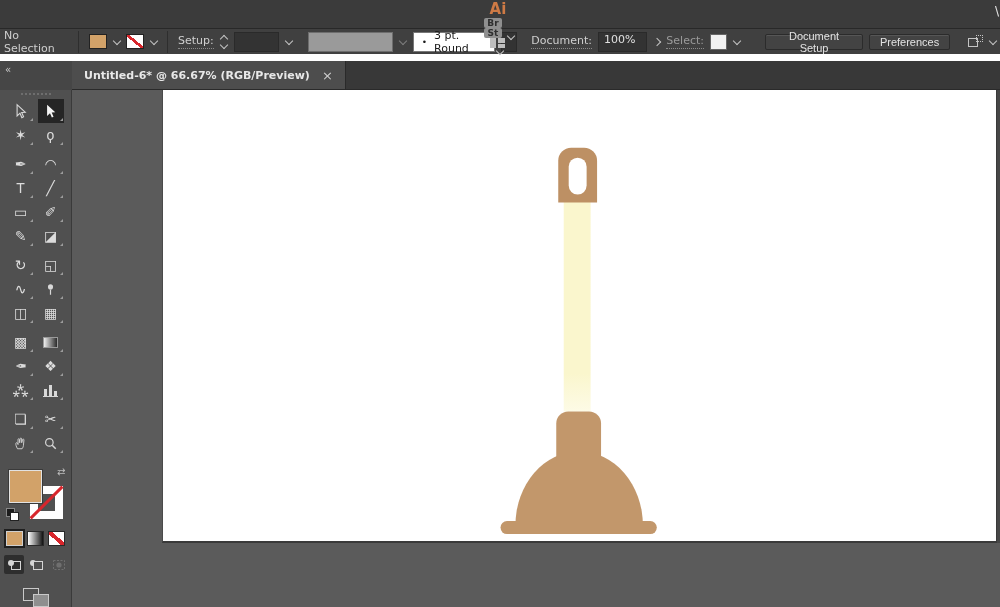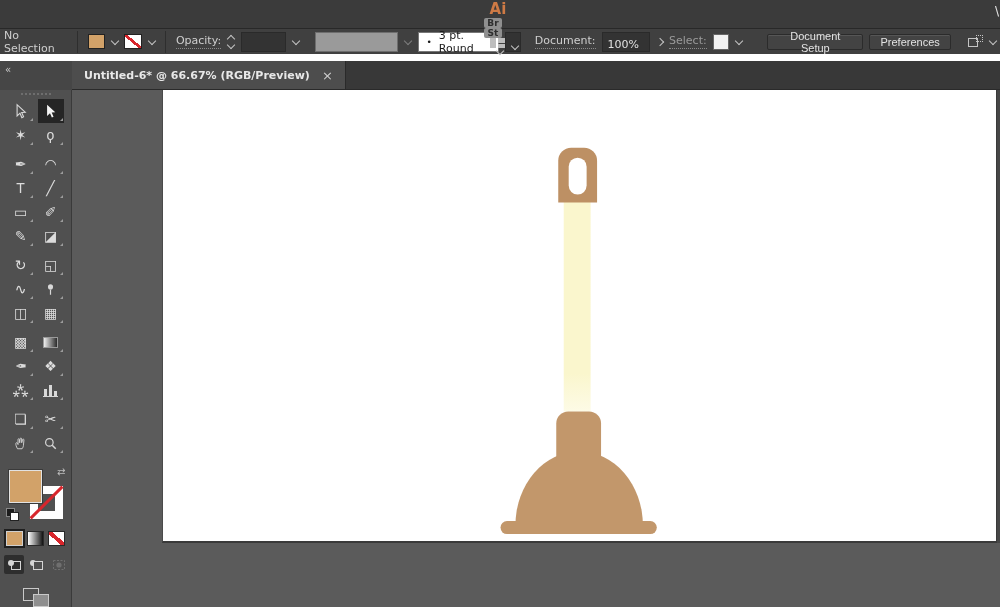--- a/index.html
+++ b/index.html
@@ -25,21 +25,21 @@
   .chev.dim::before { border-color:#7e7e7e; }
 
   
   .controlbar { height:32px; background:#404040; border-bottom:7px solid #ffffff; display:flex; align-items:center; color:#CFCFCF; font-size:11px; gap:6px; padding:0 4px; }
   .cb-sep { width:1px; height:22px; background:#2E2E2E; margin:0 4px; }
   .underl { border-bottom:1px dotted #8a8a8a; padding-bottom:1px; }
   .swatch-sm { width:19px; height:15px; border:1px solid #222; }
   .swatch-none-sm { width:19px; height:15px; border:1px solid #222;
      background:linear-gradient(to top right,#fff 43%,#D8262C 43%,#D8262C 57%,#fff 57%); }
   .stepper { display:flex; flex-direction:column; justify-content:center; gap:1px; height:20px; }
-  .fld-dark { background:#333333; border:1px solid #2A2A2A; height:20px; display:flex; align-items:flex-end; padding:0 5px; color:#E0E0E0; }
+  .fld-dark { background:#333333; border:1px solid #2A2A2A; height:20px; display:flex; align-items:flex-start; padding:0 5px; color:#E0E0E0; }
   .fld-grey { background:#9A9A9A; border:1px solid #6E6E6E; height:20px; }
   .fld-white { background:#FFFFFF; border:1px solid #777; height:20px; color:#1A1A1A; display:flex; align-items:center; gap:7px; padding:0 8px; }
   .cb-btn { background:#434343; border:1px solid #2B2B2B; box-shadow:inset 0 1px 0 #565656; color:#E3E3E3; height:16px; padding:0 10px; font-size:11px; display:flex; align-items:center; border-radius:2px; }
   .style-swatch { width:18px; height:16px; background:#F2F2F2; border:1px solid #666; }
   .xform-icon { display:inline-block; position:relative; width:16px; height:14px; }
   .xform-icon i { position:absolute; border:1.4px solid #C4C4C4; }
   .xform-icon i:nth-child(1){ left:0; top:3px; width:10px; height:9px; }
   .xform-icon i:nth-child(2){ right:0; top:0; width:7px; height:7px; border-style:dotted; }
 
   
@@ -121,21 +121,21 @@
 <div class="controlbar">
   <span>No Selection</span>
   <div class="cb-sep"></div>
 
   <span class="swatch-sm" style="background:#D2A269;"></span>
   <span class="chev"></span>
   <span class="swatch-none-sm" style="background-color:#fff;"></span>
   <span class="chev"></span>
 
   <div class="cb-sep"></div>
-  <span class="underl">Opacity:</span>
+  <span class="underl">Setup:</span>
   <span class="stepper">
     <span class="chev up"></span>
     <span class="chev"></span>
   </span>
   <span class="fld-dark" style="width:48px;"></span>
   <span class="chev"></span>
 
   <span style="width:4px;"></span>
   <span class="fld-grey" style="width:92px;"></span>
   <span class="chev dim"></span>

